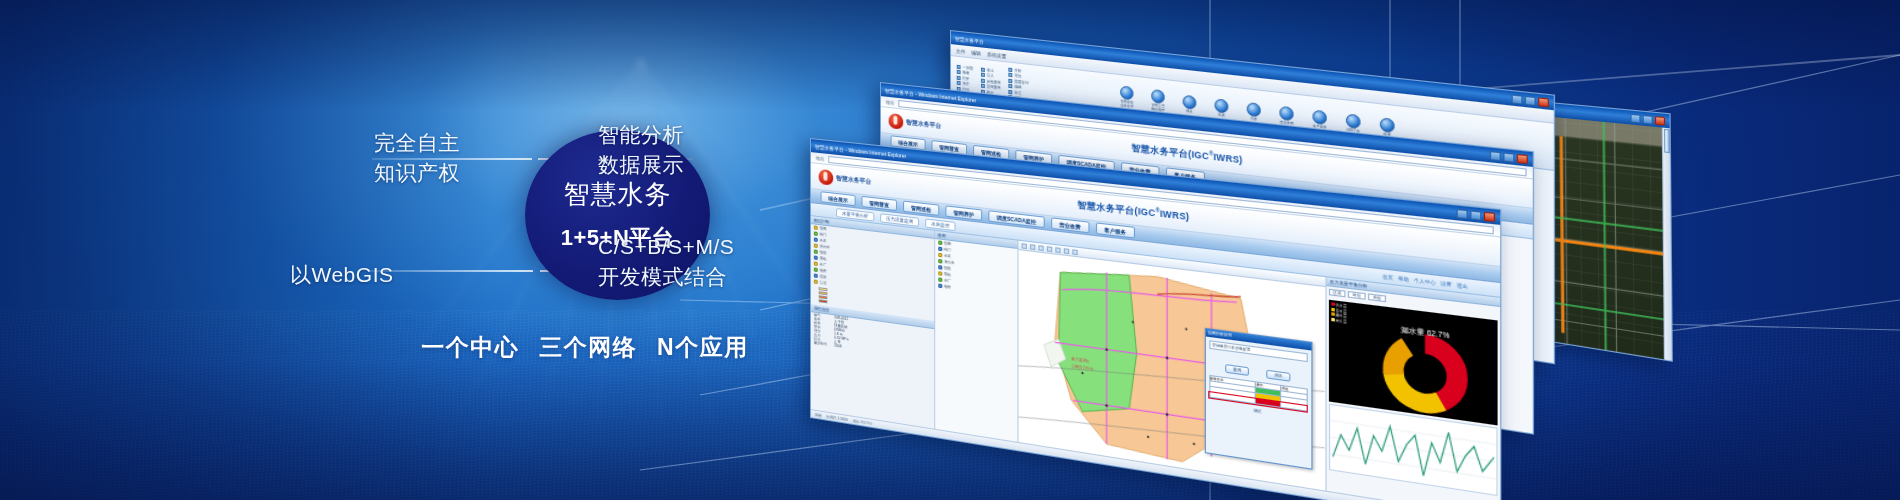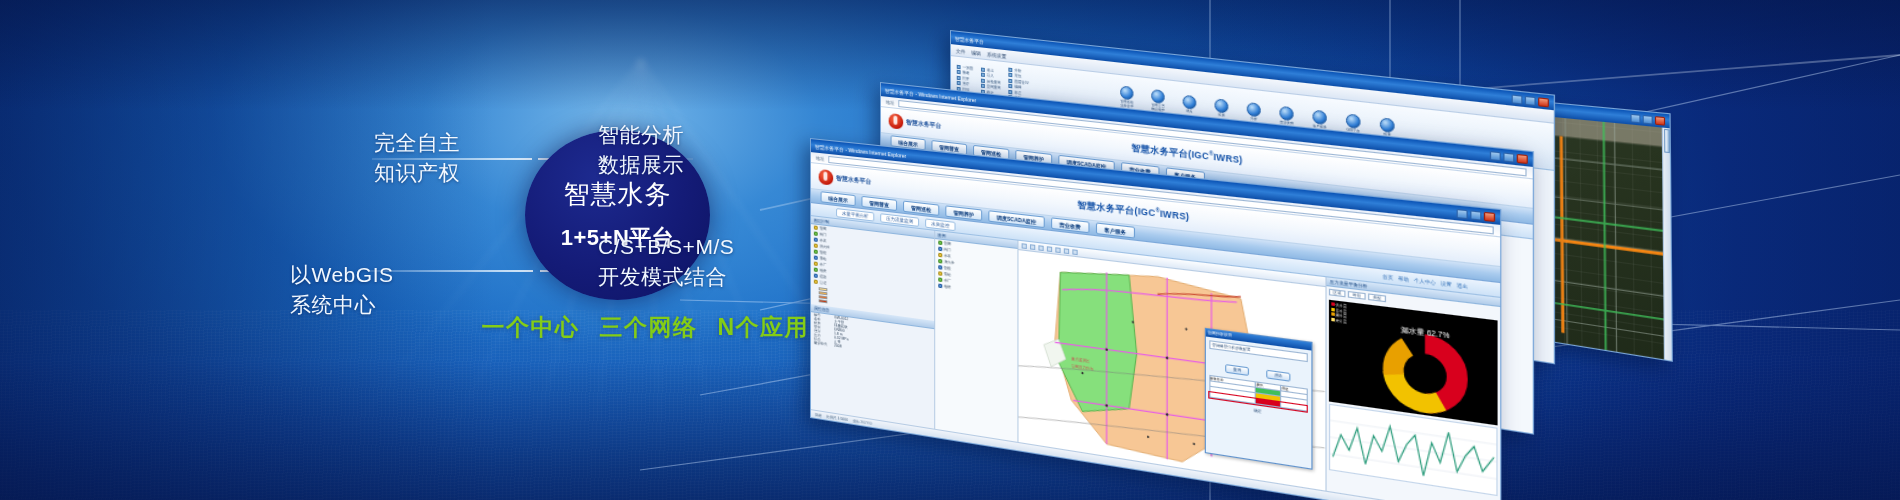--- a/index.html
+++ b/index.html
@@ -121,24 +121,24 @@
   }
   .line-tl { left: 372px; top: 158px; width: 160px; }
   .line-bl { left: 368px; top: 270px; width: 165px; }
   .line-tr { left: 538px; top: 158px; width: 155px;
              background: linear-gradient(to left, rgba(225,240,255,0.15), rgba(235,246,255,0.92)); }
   .line-br { left: 540px; top: 270px; width: 155px;
              background: linear-gradient(to left, rgba(225,240,255,0.15), rgba(235,246,255,0.92)); }
 
   .tagline {
     position: absolute;
-    left: 355px; top: 312px;
+    left: 355px; top: 332px;
     width: 460px;
-    text-align: right;
-    color: #84cc16;
+    text-align: center;
+    color: #ffffff;
     font-size: 23px;
     font-weight: bold;
     letter-spacing: 1.5px;
     white-space: nowrap;
     text-shadow: 0 1px 4px rgba(20,40,90,0.45);
     z-index: 5;
   }
   .tagline span { margin: 0 6px; }
 
   
@@ -372,21 +372,20 @@
     <div class="spoke-line line-tr"></div>
     <div class="spoke-line line-br"></div>
 
     <div class="spoke-label lbl-tl">
       <span class="l1">完全自主</span>
       <span class="l2">知识产权</span>
     </div>
 
     <div class="spoke-label lbl-bl">
       <span class="l1">以WebGIS</span>
-      <span class="l2">系统中心</span>
     </div>
 
     <div class="spoke-label lbl-br">
       <span class="l1">C/S+B/S+M/S</span>
       <span class="l2">开发模式结合</span>
     </div>
 
     <div class="spoke-label lbl-tr">
       <span class="l1">智能分析</span>
       <span class="l2">数据展示</span>

